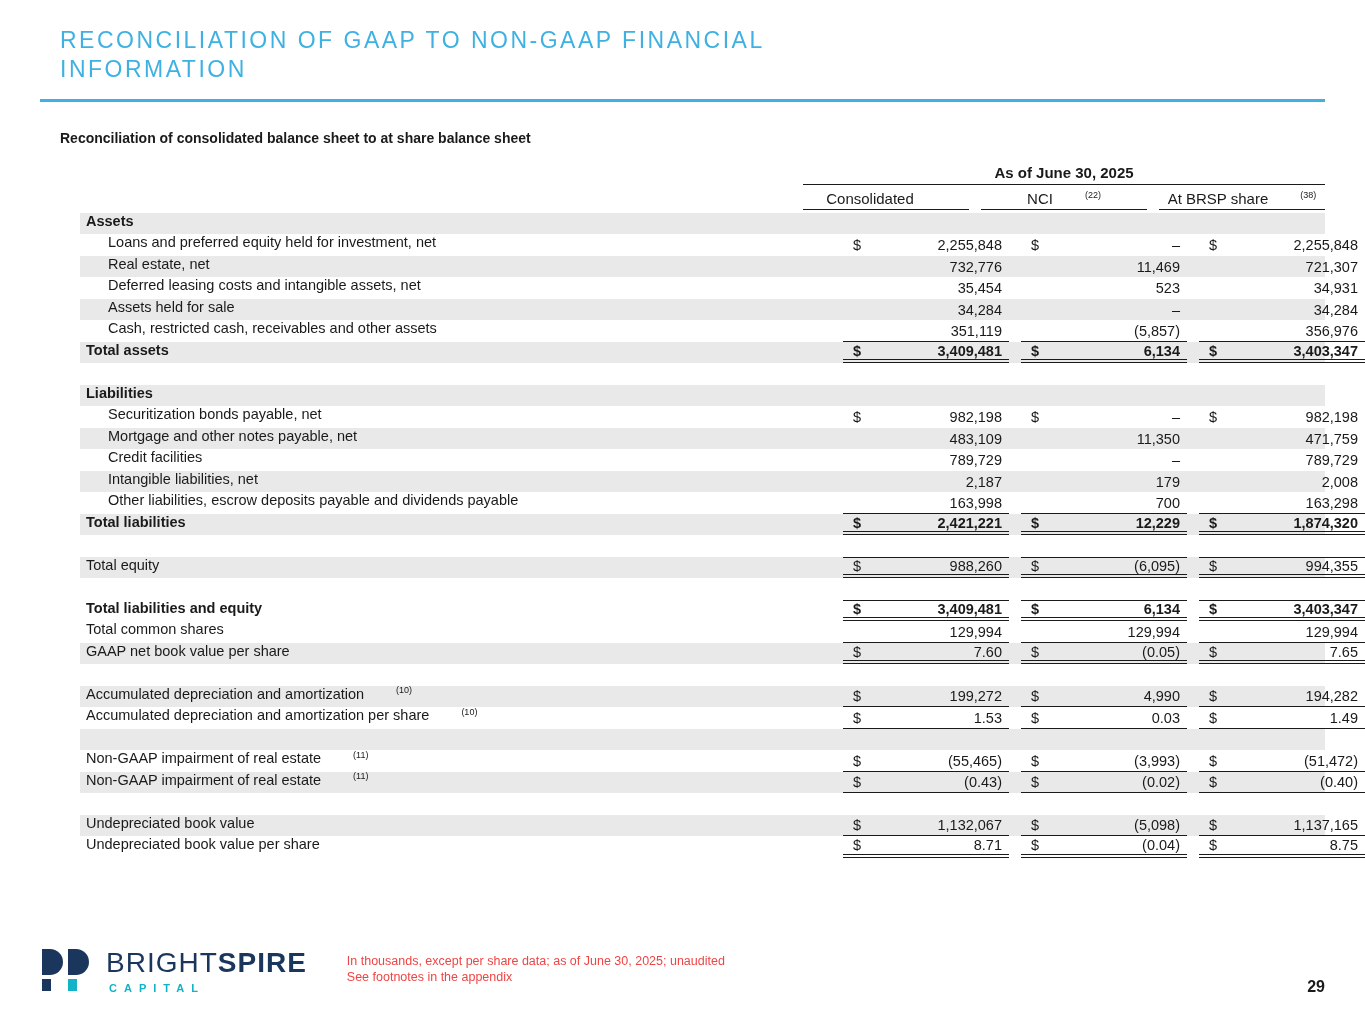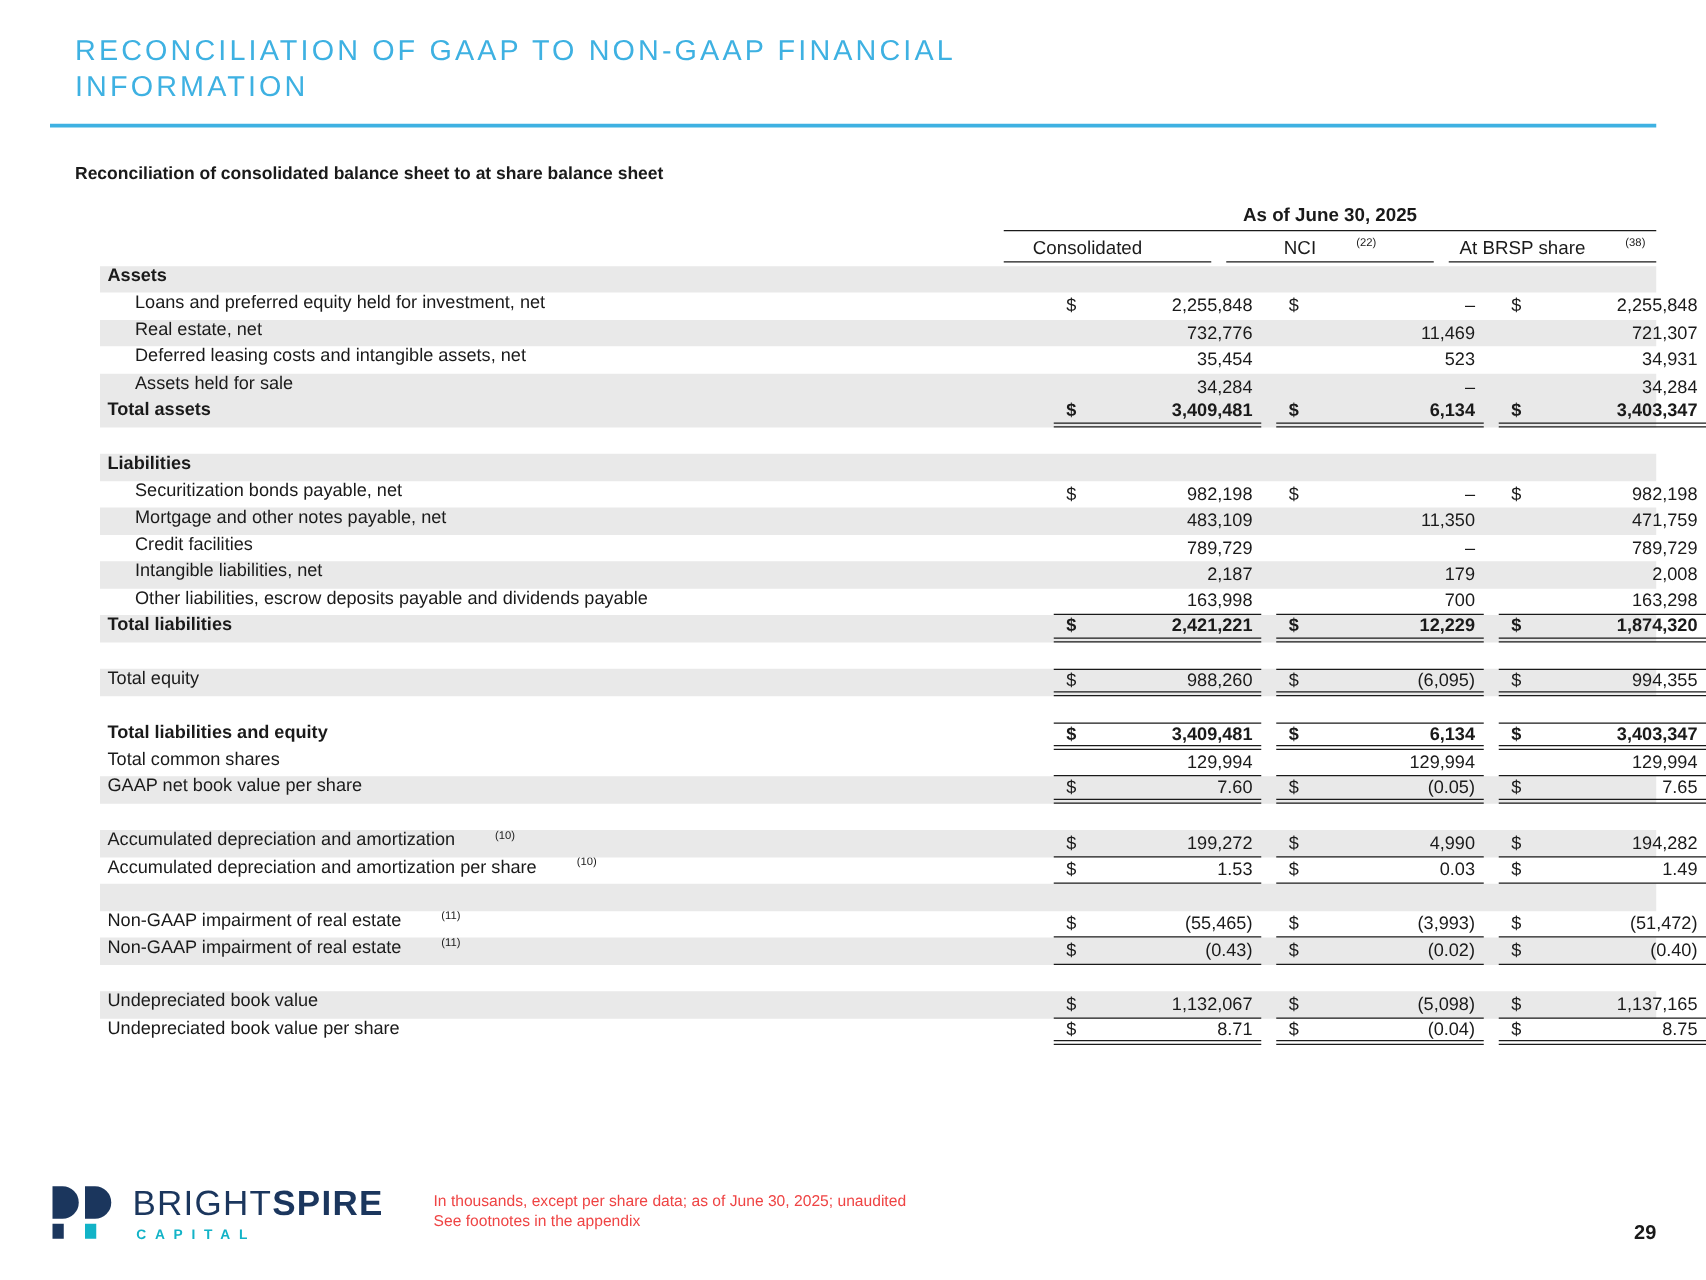--- a/index.html
+++ b/index.html
@@ -131,20 +131,35 @@
           </div>
           <div class="money">
             <span class="dollar"></span>
             <span class="val">–</span>
           </div>
           <div class="money">
             <span class="dollar"></span>
             <span class="val">34,284</span>
           </div>
         </div>
+        <div class="row">
+          <div class="lbl ind">Cash, restricted cash, receivables and other assets</div>
+          <div class="money u1">
+            <span class="dollar"></span>
+            <span class="val">351,119</span>
+          </div>
+          <div class="money u1">
+            <span class="dollar"></span>
+            <span class="val">(5,857)</span>
+          </div>
+          <div class="money u1">
+            <span class="dollar"></span>
+            <span class="val">356,976</span>
+          </div>
+        </div>
         <div class="row shaded">
           <div class="lbl b">Total assets</div>
           <div class="money u2 b">
             <span class="dollar">$</span>
             <span class="val">3,409,481</span>
           </div>
           <div class="money u2 b">
             <span class="dollar">$</span>
             <span class="val">6,134</span>
           </div>

